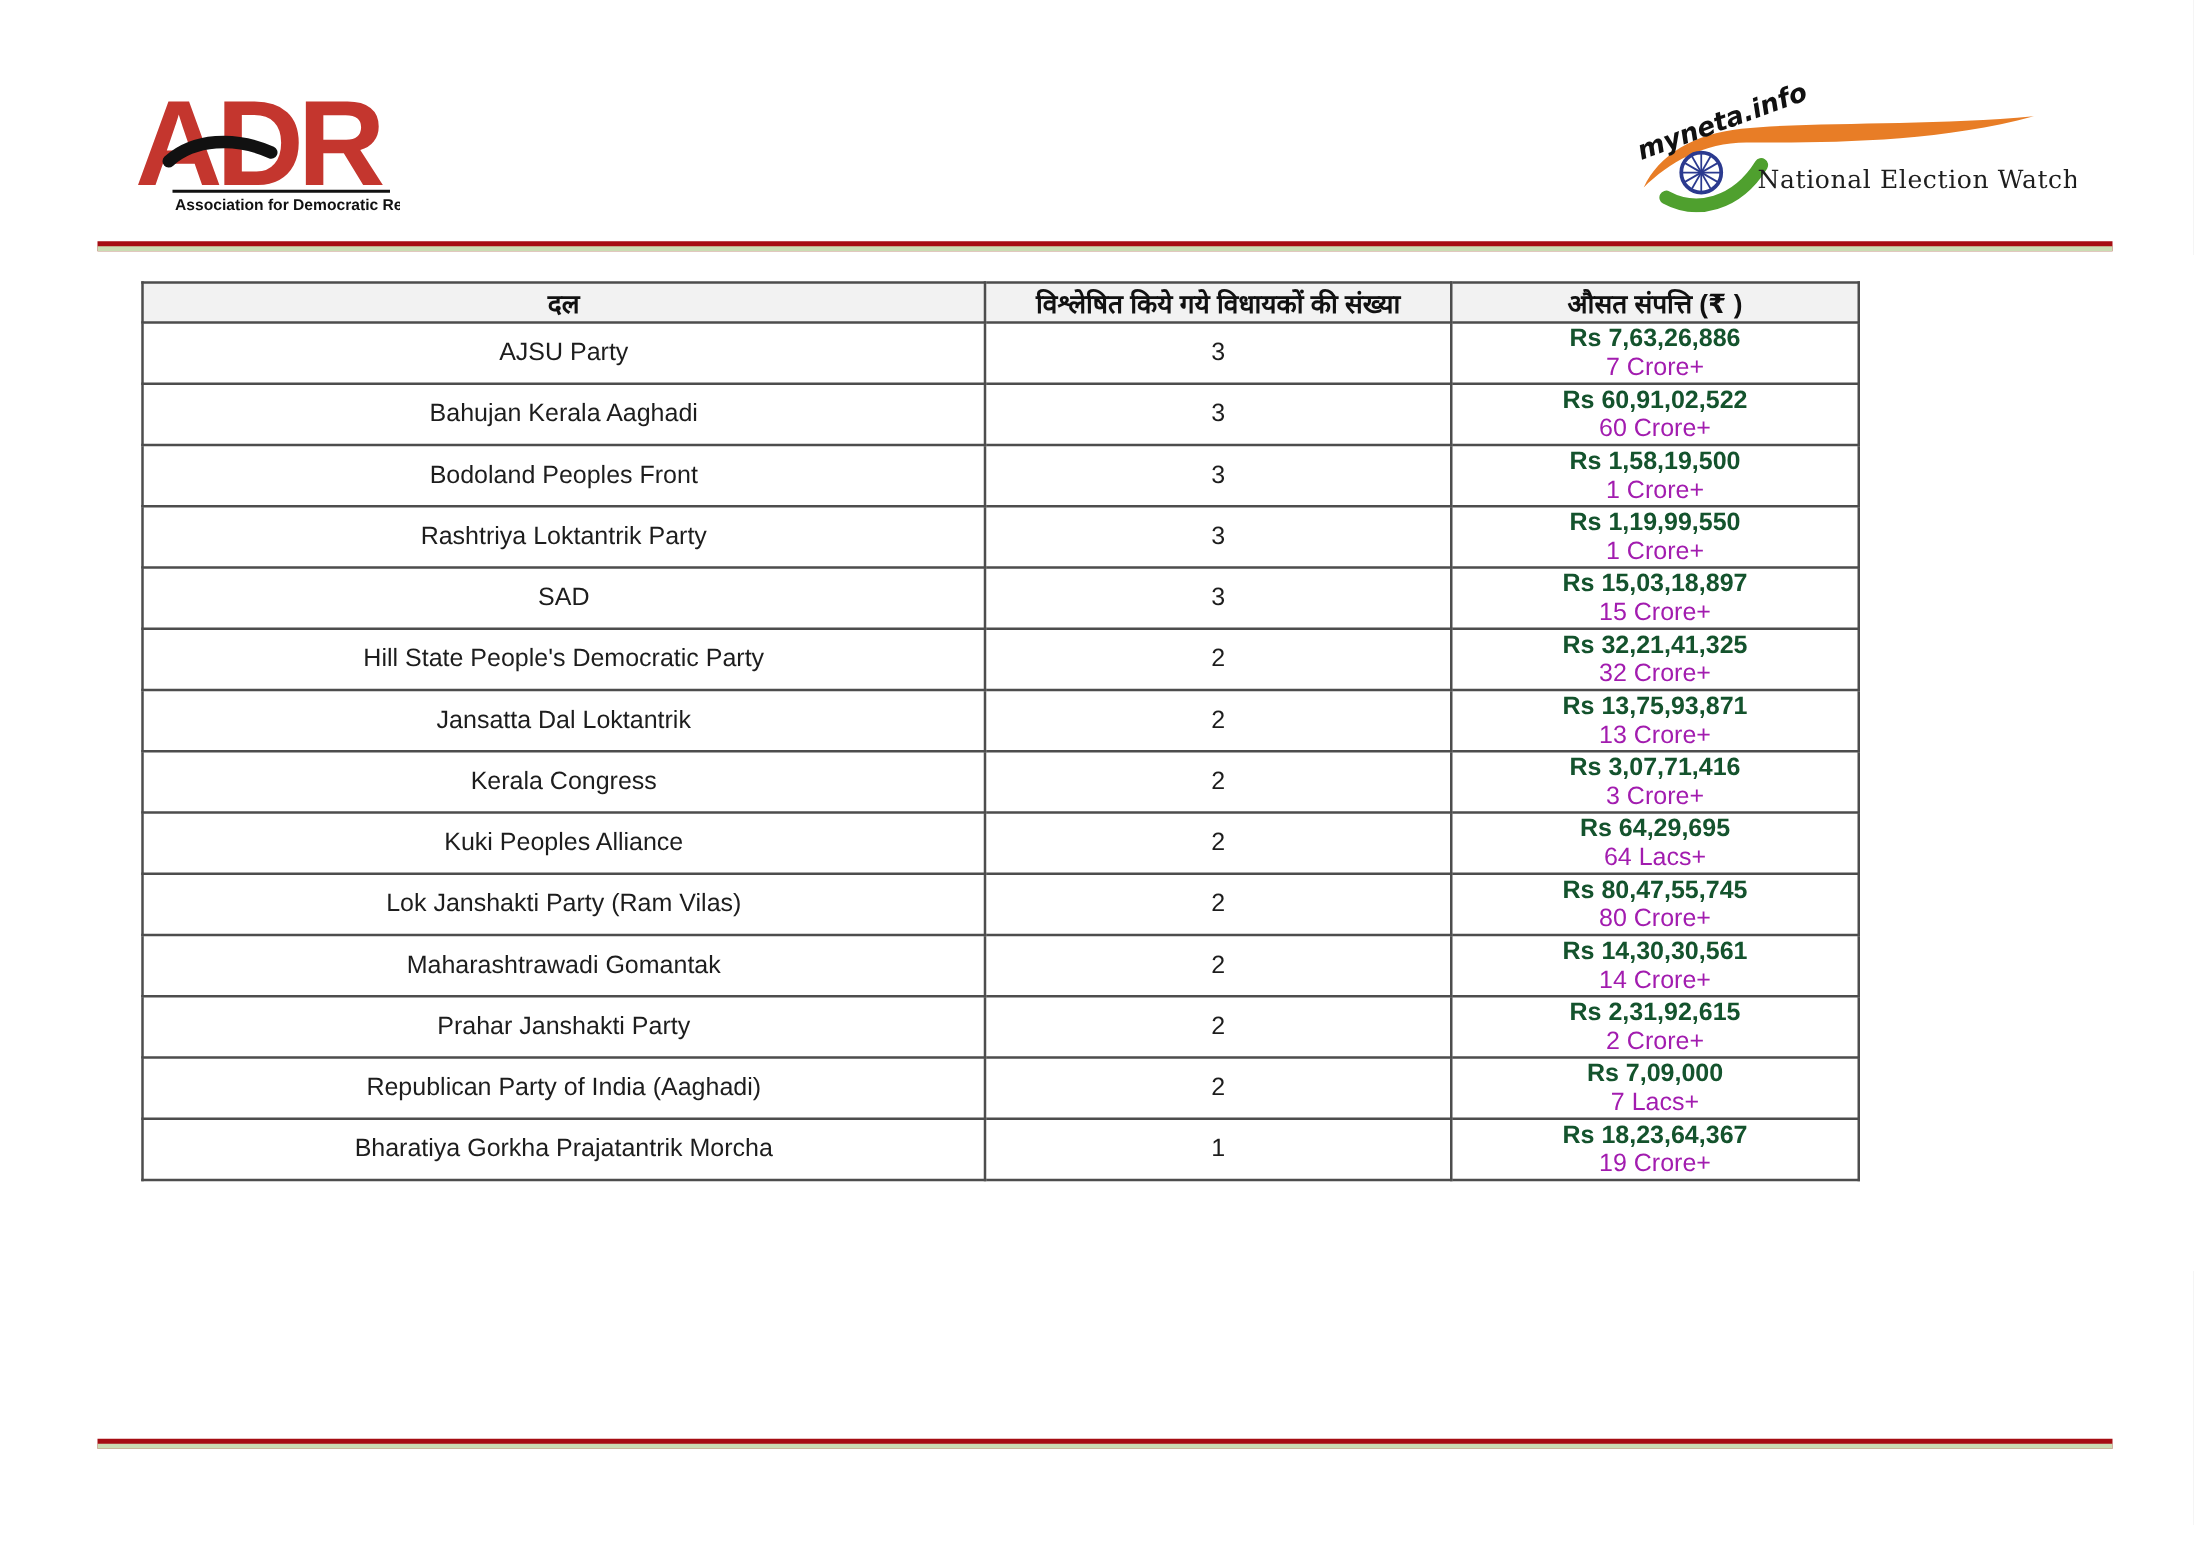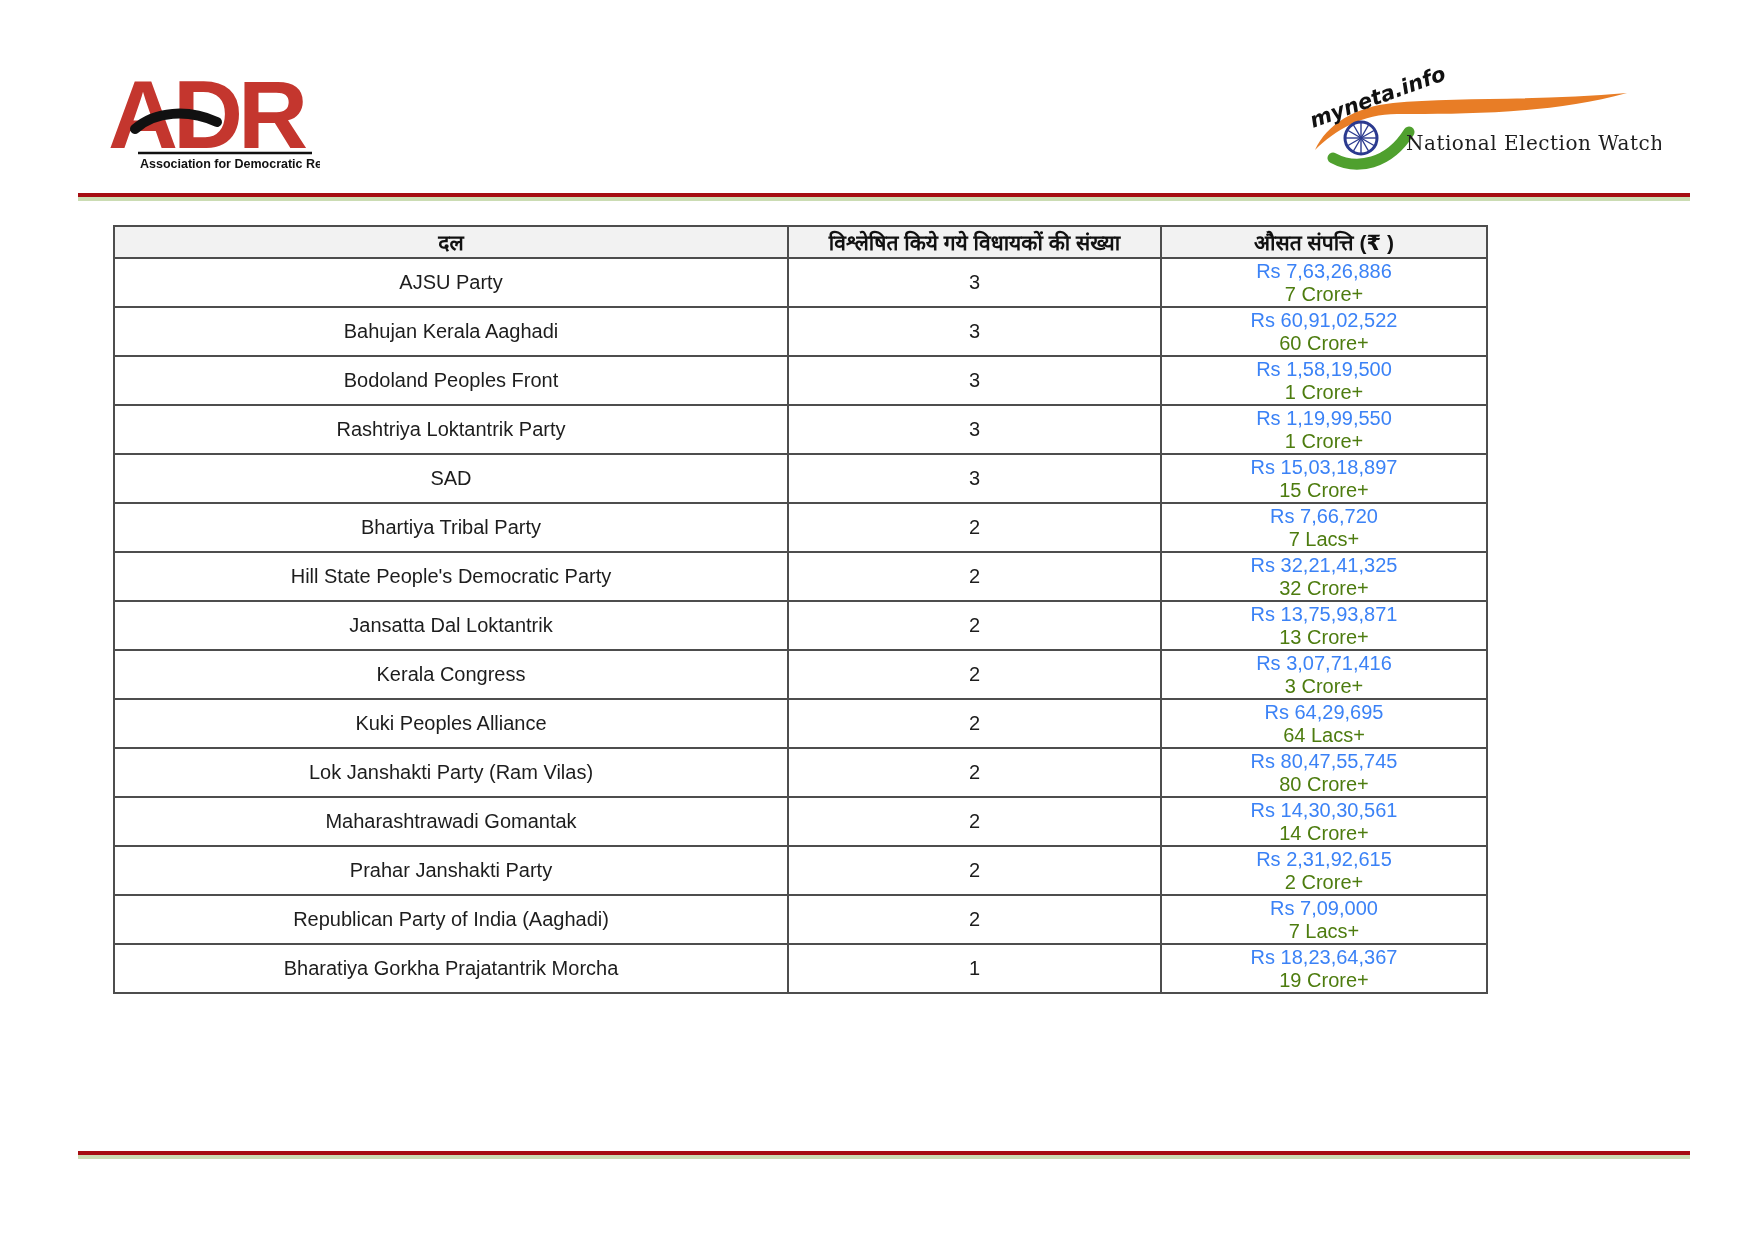--- a/index.html
+++ b/index.html
@@ -49,22 +49,22 @@
     font-weight:bold;
     color:#111;
   }
   table.main td{
     height:47px;
     font-size:20px;
     color:#1d1d1d;
     background:#ffffff;
   }
   th.th-amount, td.amount{ padding-left:150px; }
-  td.amount .rs{ line-height:23px; color:#3b82f6; }
-  td.amount .approx{ line-height:23px; color:#4d7c0f; }
+  td.amount .rs{ line-height:23px; color:#14532d;font-weight:bold; }
+  td.amount .approx{ line-height:23px; color:#a21caf; }
 </style>
 </head>
 <body>
 
 <div class="page">
 
   <svg class="adr-logo" viewBox="0 0 210 112" xmlns="http://www.w3.org/2000/svg">
     <text x="-2" y="88" font-family="Liberation Sans, sans-serif" font-size="97" font-weight="bold" fill="#C4362E" letter-spacing="-5">ADR</text>
     <path d="M25,69 C45,51 78,49 107,62" stroke="#111111" stroke-width="10" fill="none" stroke-linecap="round"></path>
     <line x1="28" y1="93" x2="202" y2="93" stroke="#111111" stroke-width="2.5"></line>
@@ -137,28 +137,20 @@
       </tr>
       <tr>
         <td class="party">SAD</td>
         <td class="count">3</td>
         <td class="amount">
           <div class="rs">Rs 15,03,18,897</div>
           <div class="approx">15 Crore+</div>
         </td>
       </tr>
       <tr>
-        <td class="party">Bhartiya Tribal Party</td>
-        <td class="count">2</td>
-        <td class="amount">
-          <div class="rs">Rs 7,66,720</div>
-          <div class="approx">7 Lacs+</div>
-        </td>
-      </tr>
-      <tr>
         <td class="party">Hill State People's Democratic Party</td>
         <td class="count">2</td>
         <td class="amount">
           <div class="rs">Rs 32,21,41,325</div>
           <div class="approx">32 Crore+</div>
         </td>
       </tr>
       <tr>
         <td class="party">Jansatta Dal Loktantrik</td>
         <td class="count">2</td>

